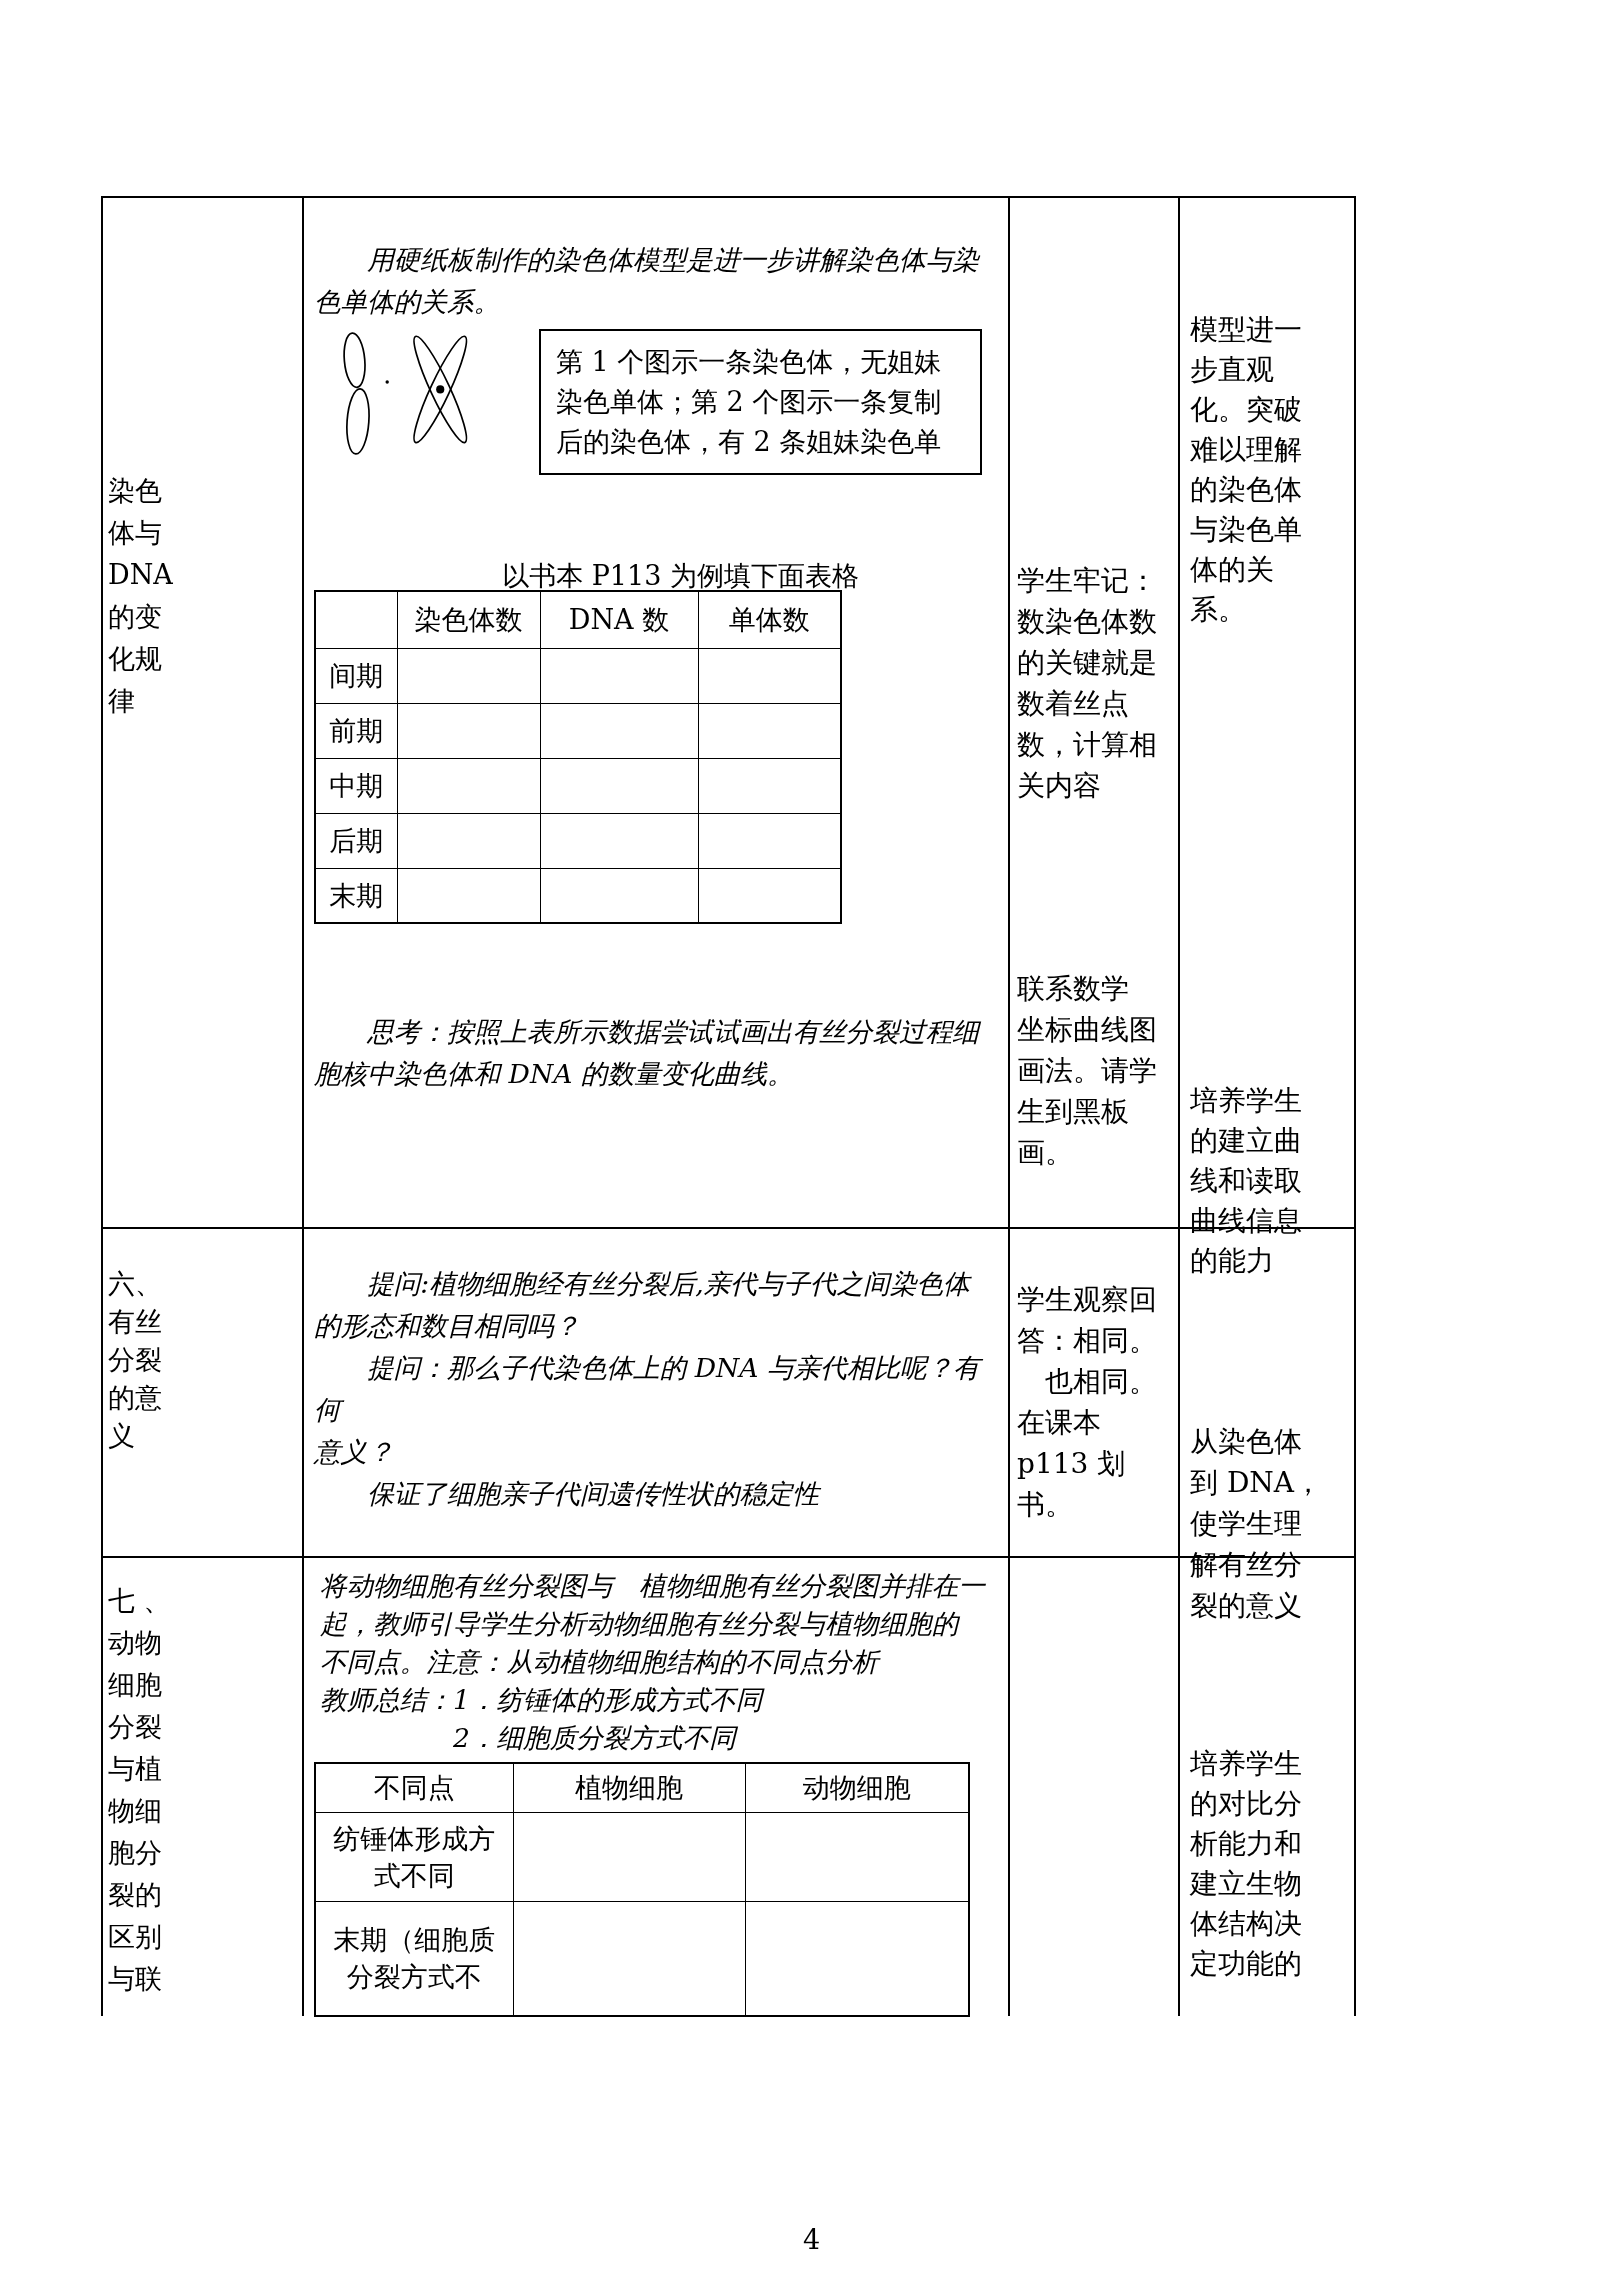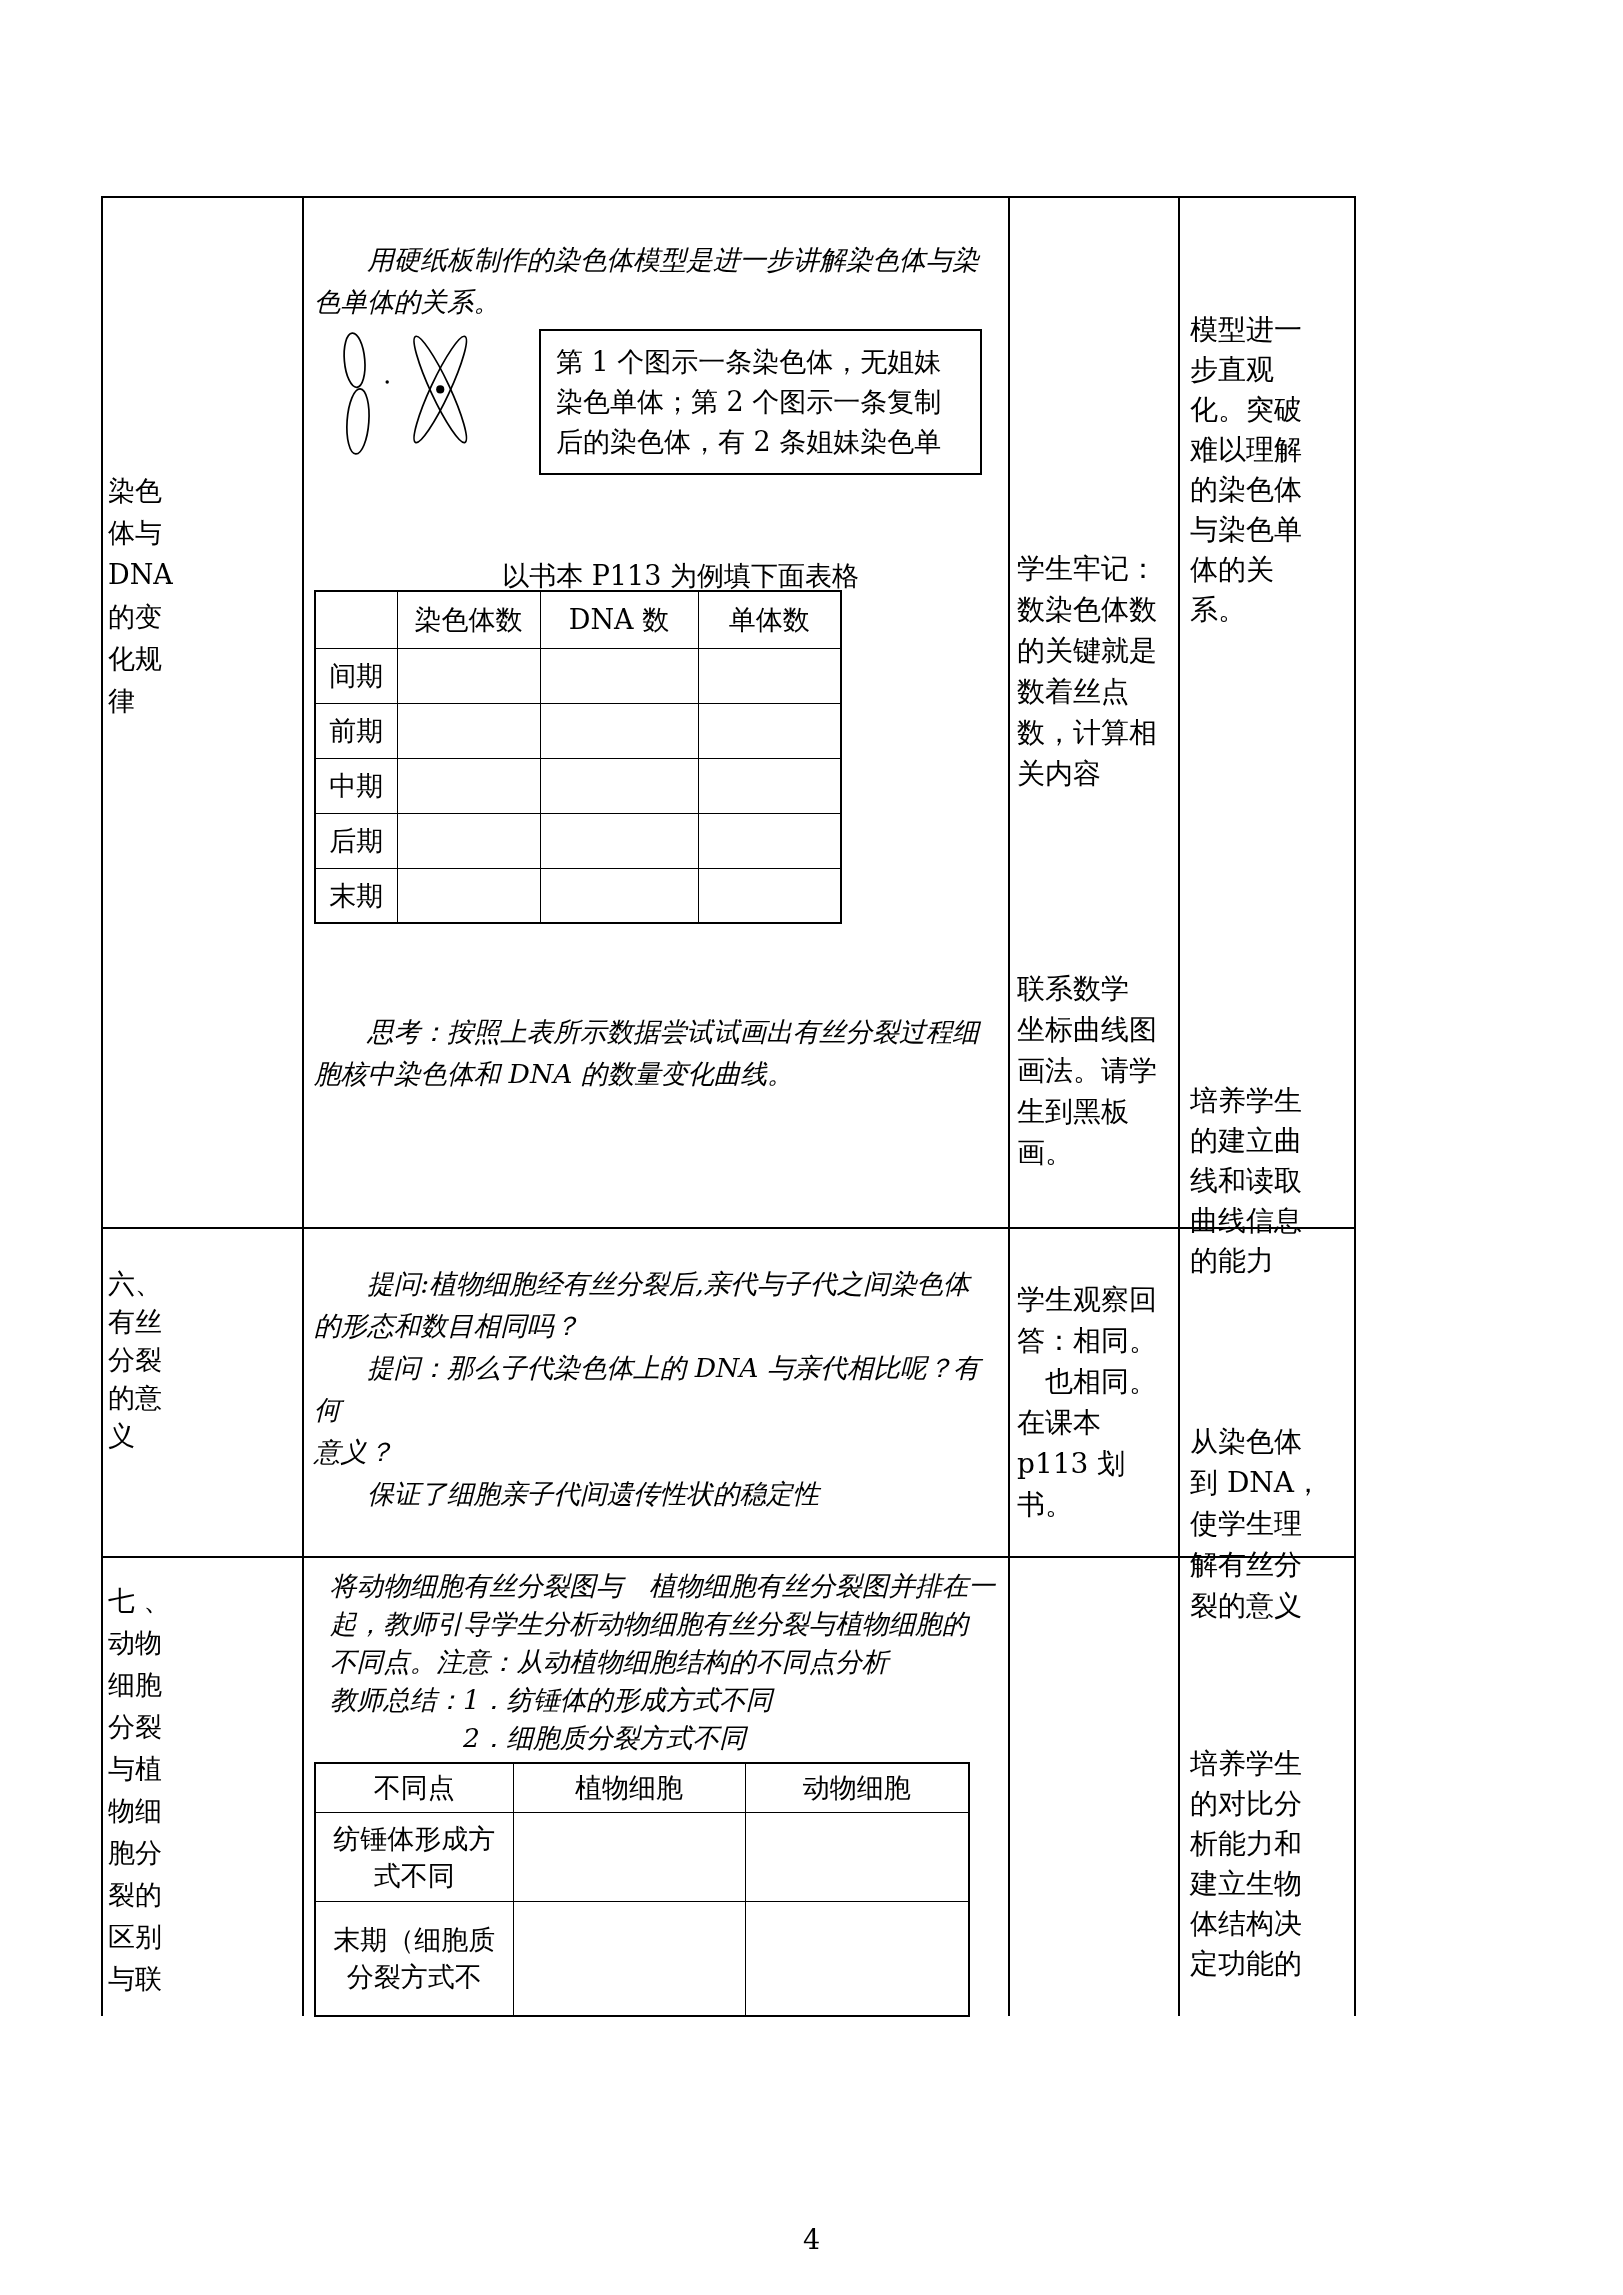--- a/index.html
+++ b/index.html
@@ -129,21 +129,21 @@
       <td></td>
       <td></td>
       <td></td>
     </tr>
   </tbody>
     </table>
 
   <div class="txt main-txt" style="left:314px;top:1011px;width:685px">　　思考：按照上表所示数据尝试试画出有丝分裂过程细
 胞核中染色体和 DNA 的数量变化曲线。</div>
 
-  <div class="txt side-txt" style="left:1017px;top:548px;width:157px">学生牢记：
+  <div class="txt side-txt" style="left:1017px;top:560px;width:157px">学生牢记：
 数染色体数
 的关键就是
 数着丝点
 数，计算相
 关内容</div>
   <div class="txt side-txt" style="left:1017px;top:968px;width:157px">联系数学
 坐标曲线图
 画法。请学
 生到黑板
 画。</div>
@@ -191,21 +191,21 @@
 动物
 细胞
 分裂
 与植
 物细
 胞分
 裂的
 区别
 与联</div>
 
-  <div class="txt main-txt" style="left:330px;top:1567px;width:685px;line-height:38px">将动物细胞有丝分裂图与　植物细胞有丝分裂图并排在一
+  <div class="txt main-txt" style="left:320px;top:1567px;width:685px;line-height:38px">将动物细胞有丝分裂图与　植物细胞有丝分裂图并排在一
 起，教师引导学生分析动物细胞有丝分裂与植物细胞的
 不同点。注意：从动植物细胞结构的不同点分析
 教师总结：1．纺锤体的形成方式不同
 　　　　　2．细胞质分裂方式不同</div>
 
   <table class="itable" style="left:314px;top:1762px;width:653px">
     <colgroup>
       <col style="width:198px">
         <col style="width:232px">
         <col style="width:224px">

